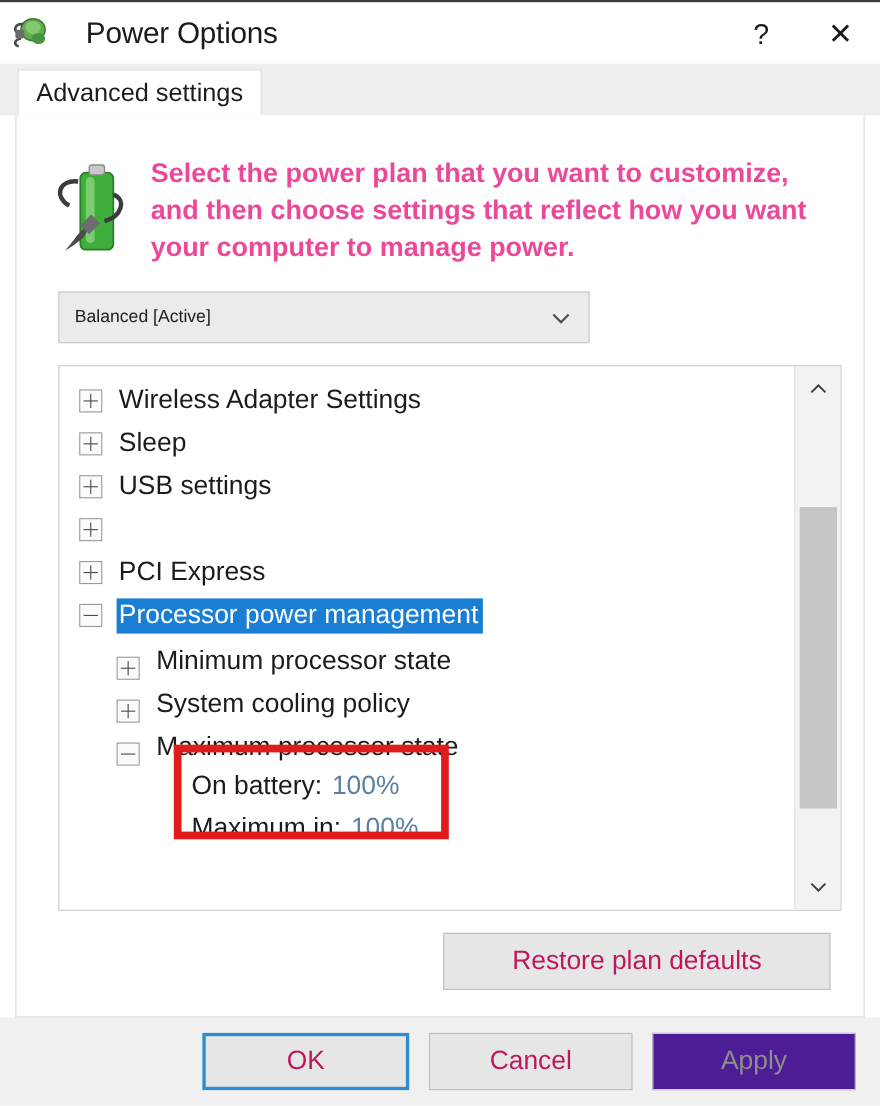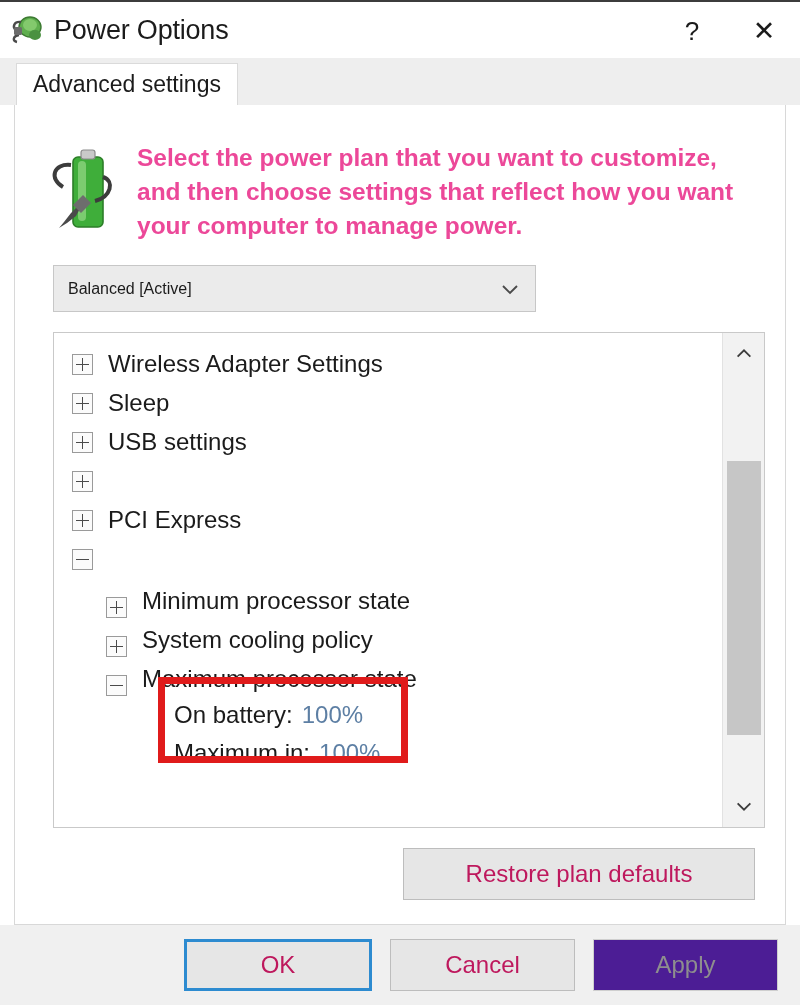--- a/index.html
+++ b/index.html
@@ -30,20 +30,21 @@
   
   .titlebar {
     height: 58px;
     flex: 0 0 58px;
     background: #ffffff;
     display: flex;
     align-items: center;
     position: relative;
     border-top: 2px solid #3c3c3c;
     box-sizing: border-box;
+    gap: 24px;
   }
   .title-icon {
     width: 38px;
     height: 38px;
     margin-left: 8px;
     margin-right: 8px;
     flex: 0 0 38px;
     position: relative;
   }
   .title-text {
@@ -402,20 +403,21 @@
           </div>
           <div class="tree-row lvl1">
             <span class="expander plus"></span>
           </div>
           <div class="tree-row lvl1">
             <span class="expander plus"></span>
             <span class="tree-label">PCI Express</span>
           </div>
           <div class="tree-row lvl1 selected">
             <span class="expander minus"></span>
+            <span class="tree-label">Processor power management</span>
           </div>
           <div class="tree-row lvl2">
             <span class="expander plus"></span>
             <span class="tree-label">Minimum processor state</span>
           </div>
           <div class="tree-row lvl2">
             <span class="expander plus"></span>
             <span class="tree-label">System cooling policy</span>
           </div>
           <div class="tree-row lvl2">

